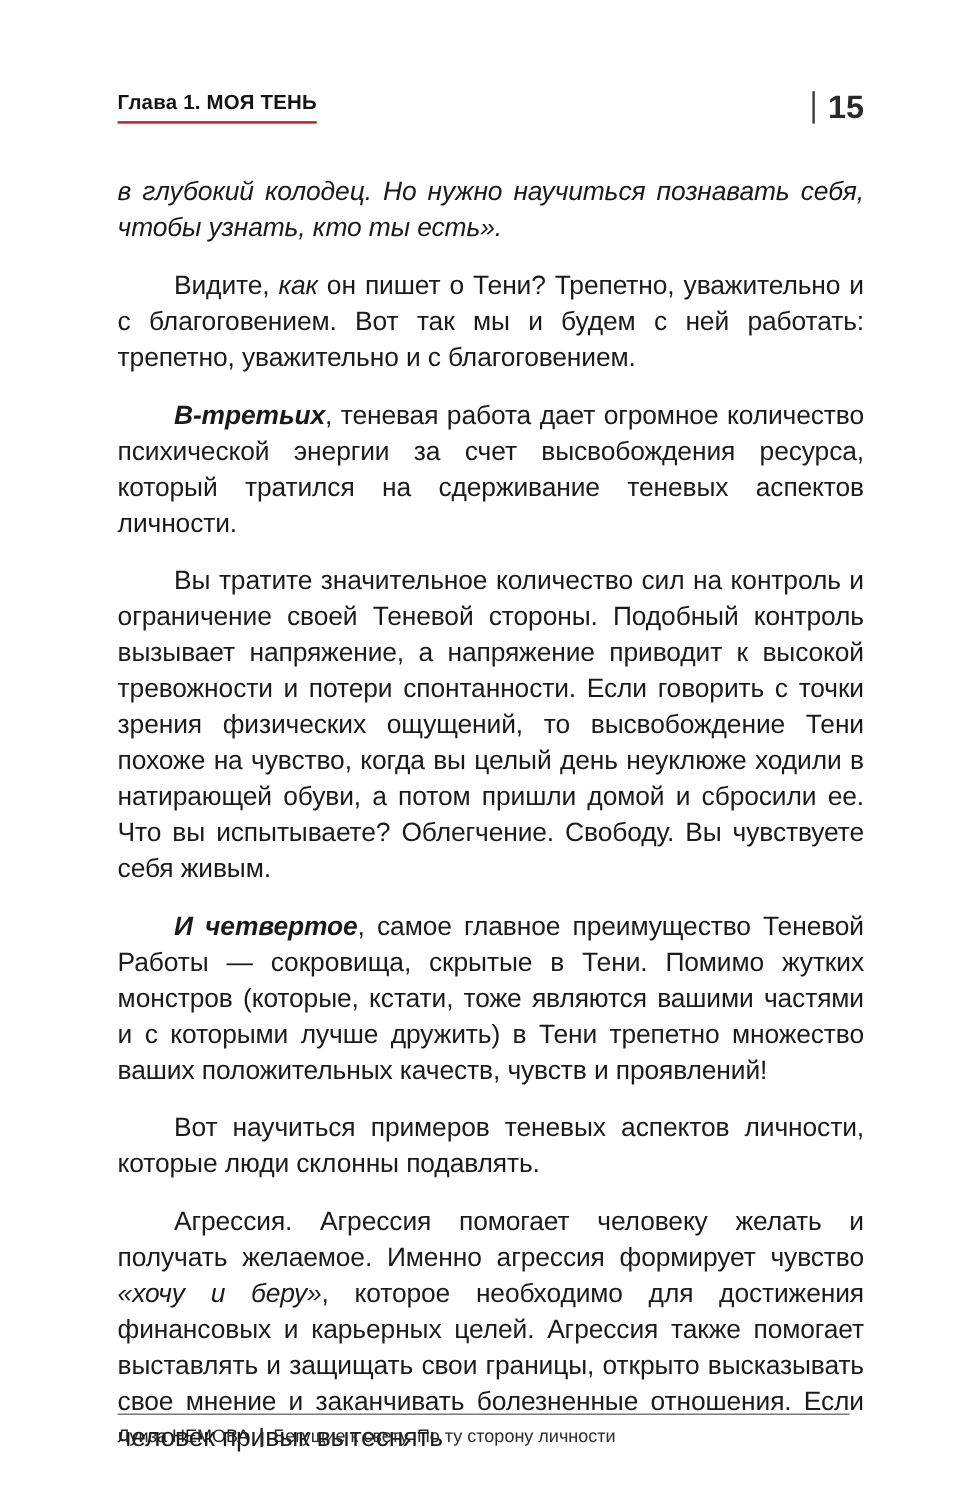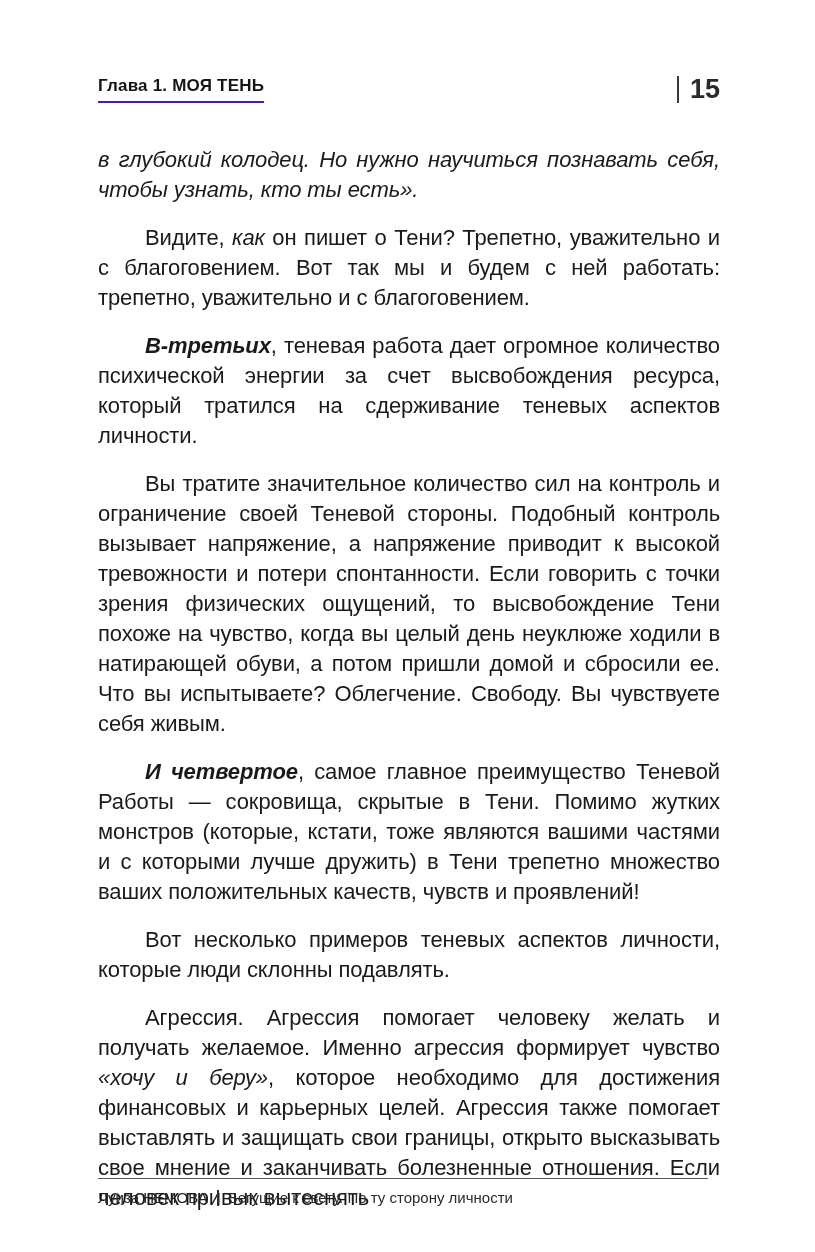--- a/index.html
+++ b/index.html
@@ -21,21 +21,21 @@
   .header {
     display: flex;
     justify-content: space-between;
     align-items: center;
   }
   .chapter {
     font-size: 17px;
     font-weight: bold;
     letter-spacing: 0.2px;
     padding-bottom: 5px;
-    border-bottom: 2px solid #4c1d95;
+    border-bottom: 2px solid #b91c1c;
     color: #141414;
   }
   .pagenum-wrap {
     display: inline-flex;
     align-items: flex-start;
   }
   .pagenum-bar {
     width: 2px;
     height: 27px;
     background: #3a3a3a;
@@ -98,21 +98,21 @@
       <span class="pagenum">15</span>
     </span>
   </div>
 
   <div class="body">
       <p class="para"><span class="italic">в глубокий колодец. Но нужно научиться познавать себя, чтобы узнать, кто ты есть».</span></p>
       <p class="para indent"><span class="normal">Видите, </span><span class="italic">как</span><span class="normal"> он пишет о Тени? Трепетно, уважительно и с благоговением. Вот так мы и будем с ней работать: трепетно, уважительно и с благоговением.</span></p>
       <p class="para indent"><span class="bold-italic">В-третьих</span><span class="normal">, теневая работа дает огромное количество психической энергии за счет высвобождения ресурса, который тратился на сдерживание теневых аспектов личности.</span></p>
       <p class="para indent"><span class="normal">Вы тратите значительное количество сил на контроль и ограничение своей Теневой стороны. Подобный контроль вызывает напряжение, а напряжение приводит к высокой тревожности и потери спонтанности. Если говорить с точки зрения физических ощущений, то высвобождение Тени похоже на чувство, когда вы целый день неуклюже ходили в натирающей обуви, а потом пришли домой и сбросили ее. Что вы испытываете? Облегчение. Свободу. Вы чувствуете себя живым.</span></p>
       <p class="para indent"><span class="bold-italic">И четвертое</span><span class="normal">, самое главное преимущество Теневой Работы — сокровища, скрытые в Тени. Помимо жутких монстров (которые, кстати, тоже являются вашими частями и с которыми лучше дружить) в Тени трепетно множество ваших положительных качеств, чувств и проявлений!</span></p>
-      <p class="para indent"><span class="normal">Вот несколько примеров теневых аспектов личности, которые люди склонны подавлять.</span></p>
+      <p class="para indent"><span class="normal">Вот научиться примеров теневых аспектов личности, которые люди склонны подавлять.</span></p>
       <p class="para indent"><span class="bold">Агрессия</span><span class="normal">. Агрессия помогает человеку желать и получать желаемое. Именно агрессия формирует чувство </span><span class="italic">«хочу и беру»</span><span class="normal">, которое необходимо для достижения финансовых и карьерных целей. Агрессия также помогает выставлять и защищать свои границы, открыто высказывать свое мнение и заканчивать болезненные отношения. Если человек привык вытеснять</span></p>
     </div>
 
   <div class="footer">
     <span class="author">Луиза НЕМОВА</span>
     <span class="footer-bar"></span>
     <span class="book-title">Бегущие к свету. По ту сторону личности</span>
   </div>
 
 </div>

